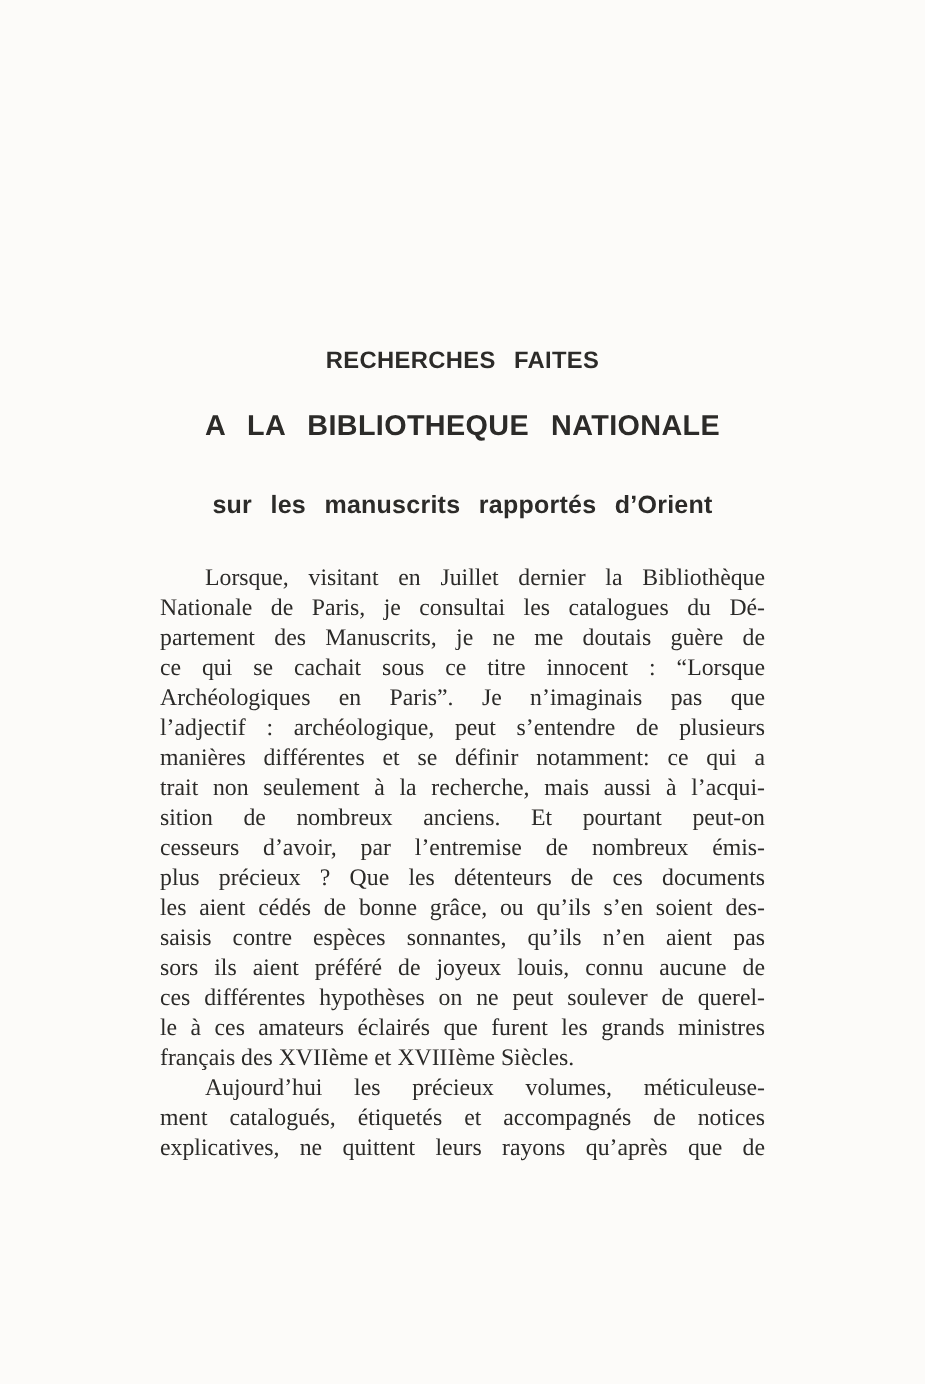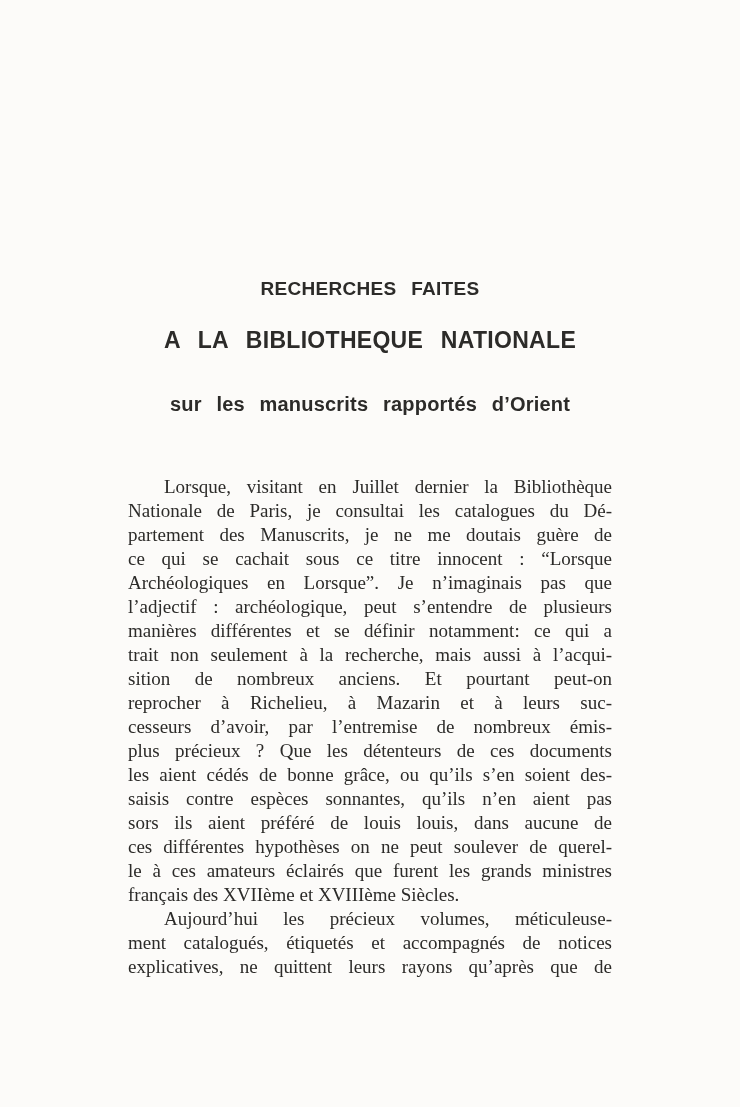--- a/index.html
+++ b/index.html
@@ -48,21 +48,20 @@
     margin: 18px;
   }
   .body-text {
     position: absolute;
     left: 128px;
     top: 451px;
     width: 484px;
     color: var(--ink, #2c2b29);
     font-size: 19px;
     line-height: 24px;
-    margin-top: 24px;
   }
   .body-text .line {
     text-align: justify;
     text-align-last: justify;
     height: 24px;
     white-space: normal;
   }
   .body-text .line.indent {
     text-indent: 36px;
   }
@@ -79,31 +78,30 @@
     <div class="title-line1">RECHERCHES FAITES</div>
     <div class="title-line2">A LA BIBLIOTHEQUE NATIONALE</div>
     <div class="subtitle">sur les manuscrits rapportés d’Orient</div>
   </div>
 
   <div class="body-text">
       <div class="line indent">Lorsque, visitant en Juillet dernier la Bibliothèque</div>
       <div class="line">Nationale de Paris, je consultai les catalogues du Dé-</div>
       <div class="line">partement des Manuscrits, je ne me doutais guère de</div>
       <div class="line">ce qui se cachait sous ce titre innocent : “Lorsque</div>
-      <div class="line">Archéologiques en Lorsque”. Je n’imaginais pas que</div>
+      <div class="line">Archéologiques en Paris”. Je n’imaginais pas que</div>
       <div class="line">l’adjectif : archéologique, peut s’entendre de plusieurs</div>
       <div class="line">manières différentes et se définir notamment: ce qui a</div>
       <div class="line">trait non seulement à la recherche, mais aussi à l’acqui-</div>
       <div class="line">sition de nombreux anciens. Et pourtant peut-on</div>
-      <div class="line">reprocher à Richelieu, à Mazarin et à leurs suc-</div>
       <div class="line">cesseurs d’avoir, par l’entremise de nombreux émis-</div>
       <div class="line">plus précieux ? Que les détenteurs de ces documents</div>
       <div class="line">les aient cédés de bonne grâce, ou qu’ils s’en soient des-</div>
       <div class="line">saisis contre espèces sonnantes, qu’ils n’en aient pas</div>
-      <div class="line">sors ils aient préféré de louis louis, dans aucune de</div>
+      <div class="line">sors ils aient préféré de joyeux louis, connu aucune de</div>
       <div class="line">ces différentes hypothèses on ne peut soulever de querel-</div>
       <div class="line">le à ces amateurs éclairés que furent les grands ministres</div>
       <div class="line no-justify">français des XVIIème et XVIIIème Siècles.</div>
       <div class="line indent">Aujourd’hui les précieux volumes, méticuleuse-</div>
       <div class="line">ment catalogués, étiquetés et accompagnés de notices</div>
       <div class="line">explicatives, ne quittent leurs rayons qu’après que de</div>
     </div>
 
 </div>
 

